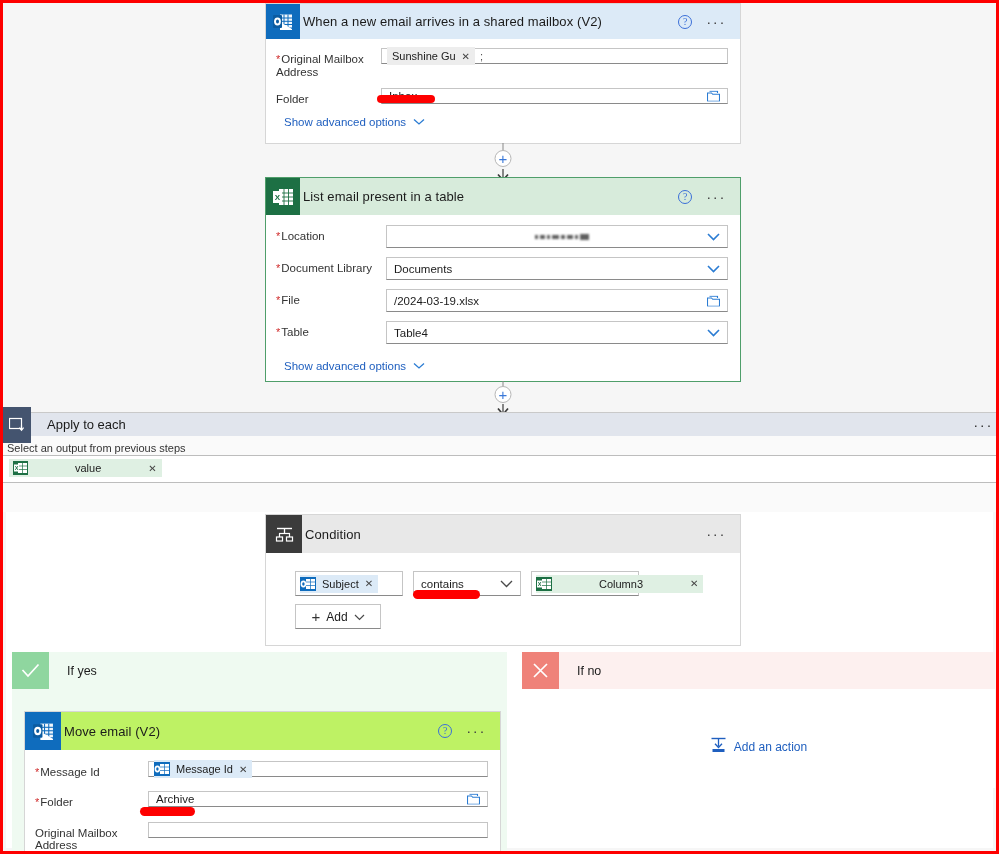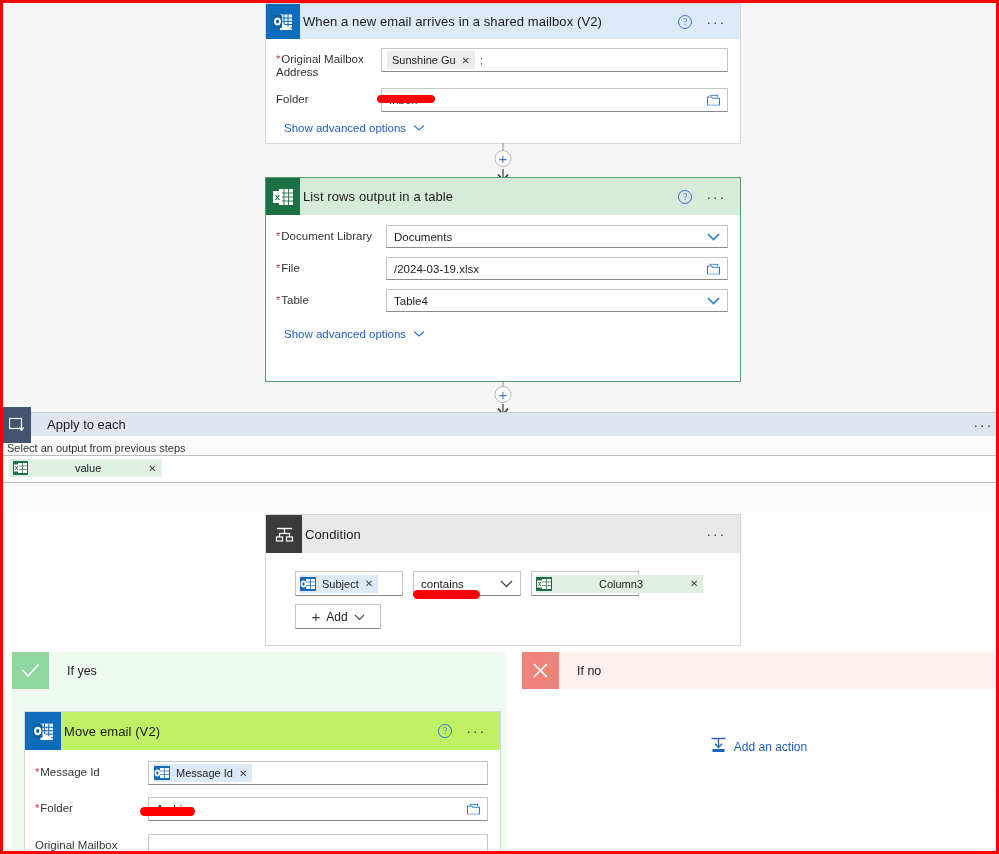--- a/index.html
+++ b/index.html
@@ -77,21 +77,21 @@
     background: #fff;
     border: 1px solid #c5c5c5;
     border-bottom-color: #8a8a8a;
     height: 23px;
     display: flex;
     align-items: center;
     padding: 0 26px 0 7px;
     font-size: 11.5px;
     color: #1b1b1b;
   }
-  .field.tall { height: 24px; }
+  .field.tall { height: 16px; }
   .field-val { white-space: nowrap; overflow: hidden; }
 
   .chev, .folder-ico {
     position: absolute; right: 7px; top: 50%;
     transform: translateY(-50%);
     pointer-events: none;
   }
   .chev svg, .folder-ico svg { display: block; }
 
   
@@ -284,28 +284,51 @@
             <line x1="6" y1="6" x2="20" y2="6"></line>
               <line x1="6" y1="10" x2="20" y2="10"></line>
             <line x1="6" y1="14" x2="20" y2="14"></line>
             <line x1="11" y1="2" x2="11" y2="18"></line>
               <line x1="15.5" y1="2" x2="15.5" y2="18"></line>
           </g>
           <rect x="0" y="4" width="9" height="12" fill="#fff"></rect>
           <text x="4.5" y="13" font-size="8" font-family="Liberation Sans, sans-serif" fill="#1d7044" text-anchor="middle" font-weight="bold">X</text>
         </svg>
       </div>
-      <div class="card-title">List rows output in a table</div>
+      <div class="card-title">List email present in a table</div>
       <div class="head-actions">
         <div class="help-icon">?</div>
         <div class="dots">···</div>
       </div>
     </div>
     <div class="card-body" style="padding-top:10px;">
 
+      <div class="row">
+        <div class="row-label" style="flex:0 0 110px;">
+          <span class="req">*</span><span>Location</span>
+        </div>
+        <div class="field" style="width:348px;">
+          <span class="field-val"></span>
+          <span class="blurval">
+            <i style="width:3px"></i>
+              <i style="width:5px"></i>
+              <i style="width:3px"></i>
+            <i style="width:7px"></i>
+              <i style="width:4px"></i>
+              <i style="width:6px"></i>
+            <i style="width:3px"></i>
+              <i style="width:9px;height:6px"></i>
+          </span>
+          <span class="chev">
+            <svg width="13" height="9" viewBox="0 0 13 9">
+                <path d="M1 1.5 L6.5 7 L12 1.5" fill="none" stroke="#2b7cd3" stroke-width="1.6"></path>
+              </svg>
+          </span>
+        </div>
+      </div>
 
       <div class="row">
         <div class="row-label" style="flex:0 0 110px;">
           <span class="req">*</span><span>Document Library</span>
         </div>
         <div class="field" style="width:348px;">
           <span class="field-val">Documents</span>
           <span class="chev">
             <svg width="13" height="9" viewBox="0 0 13 9">
                 <path d="M1 1.5 L6.5 7 L12 1.5" fill="none" stroke="#2b7cd3" stroke-width="1.6"></path>

